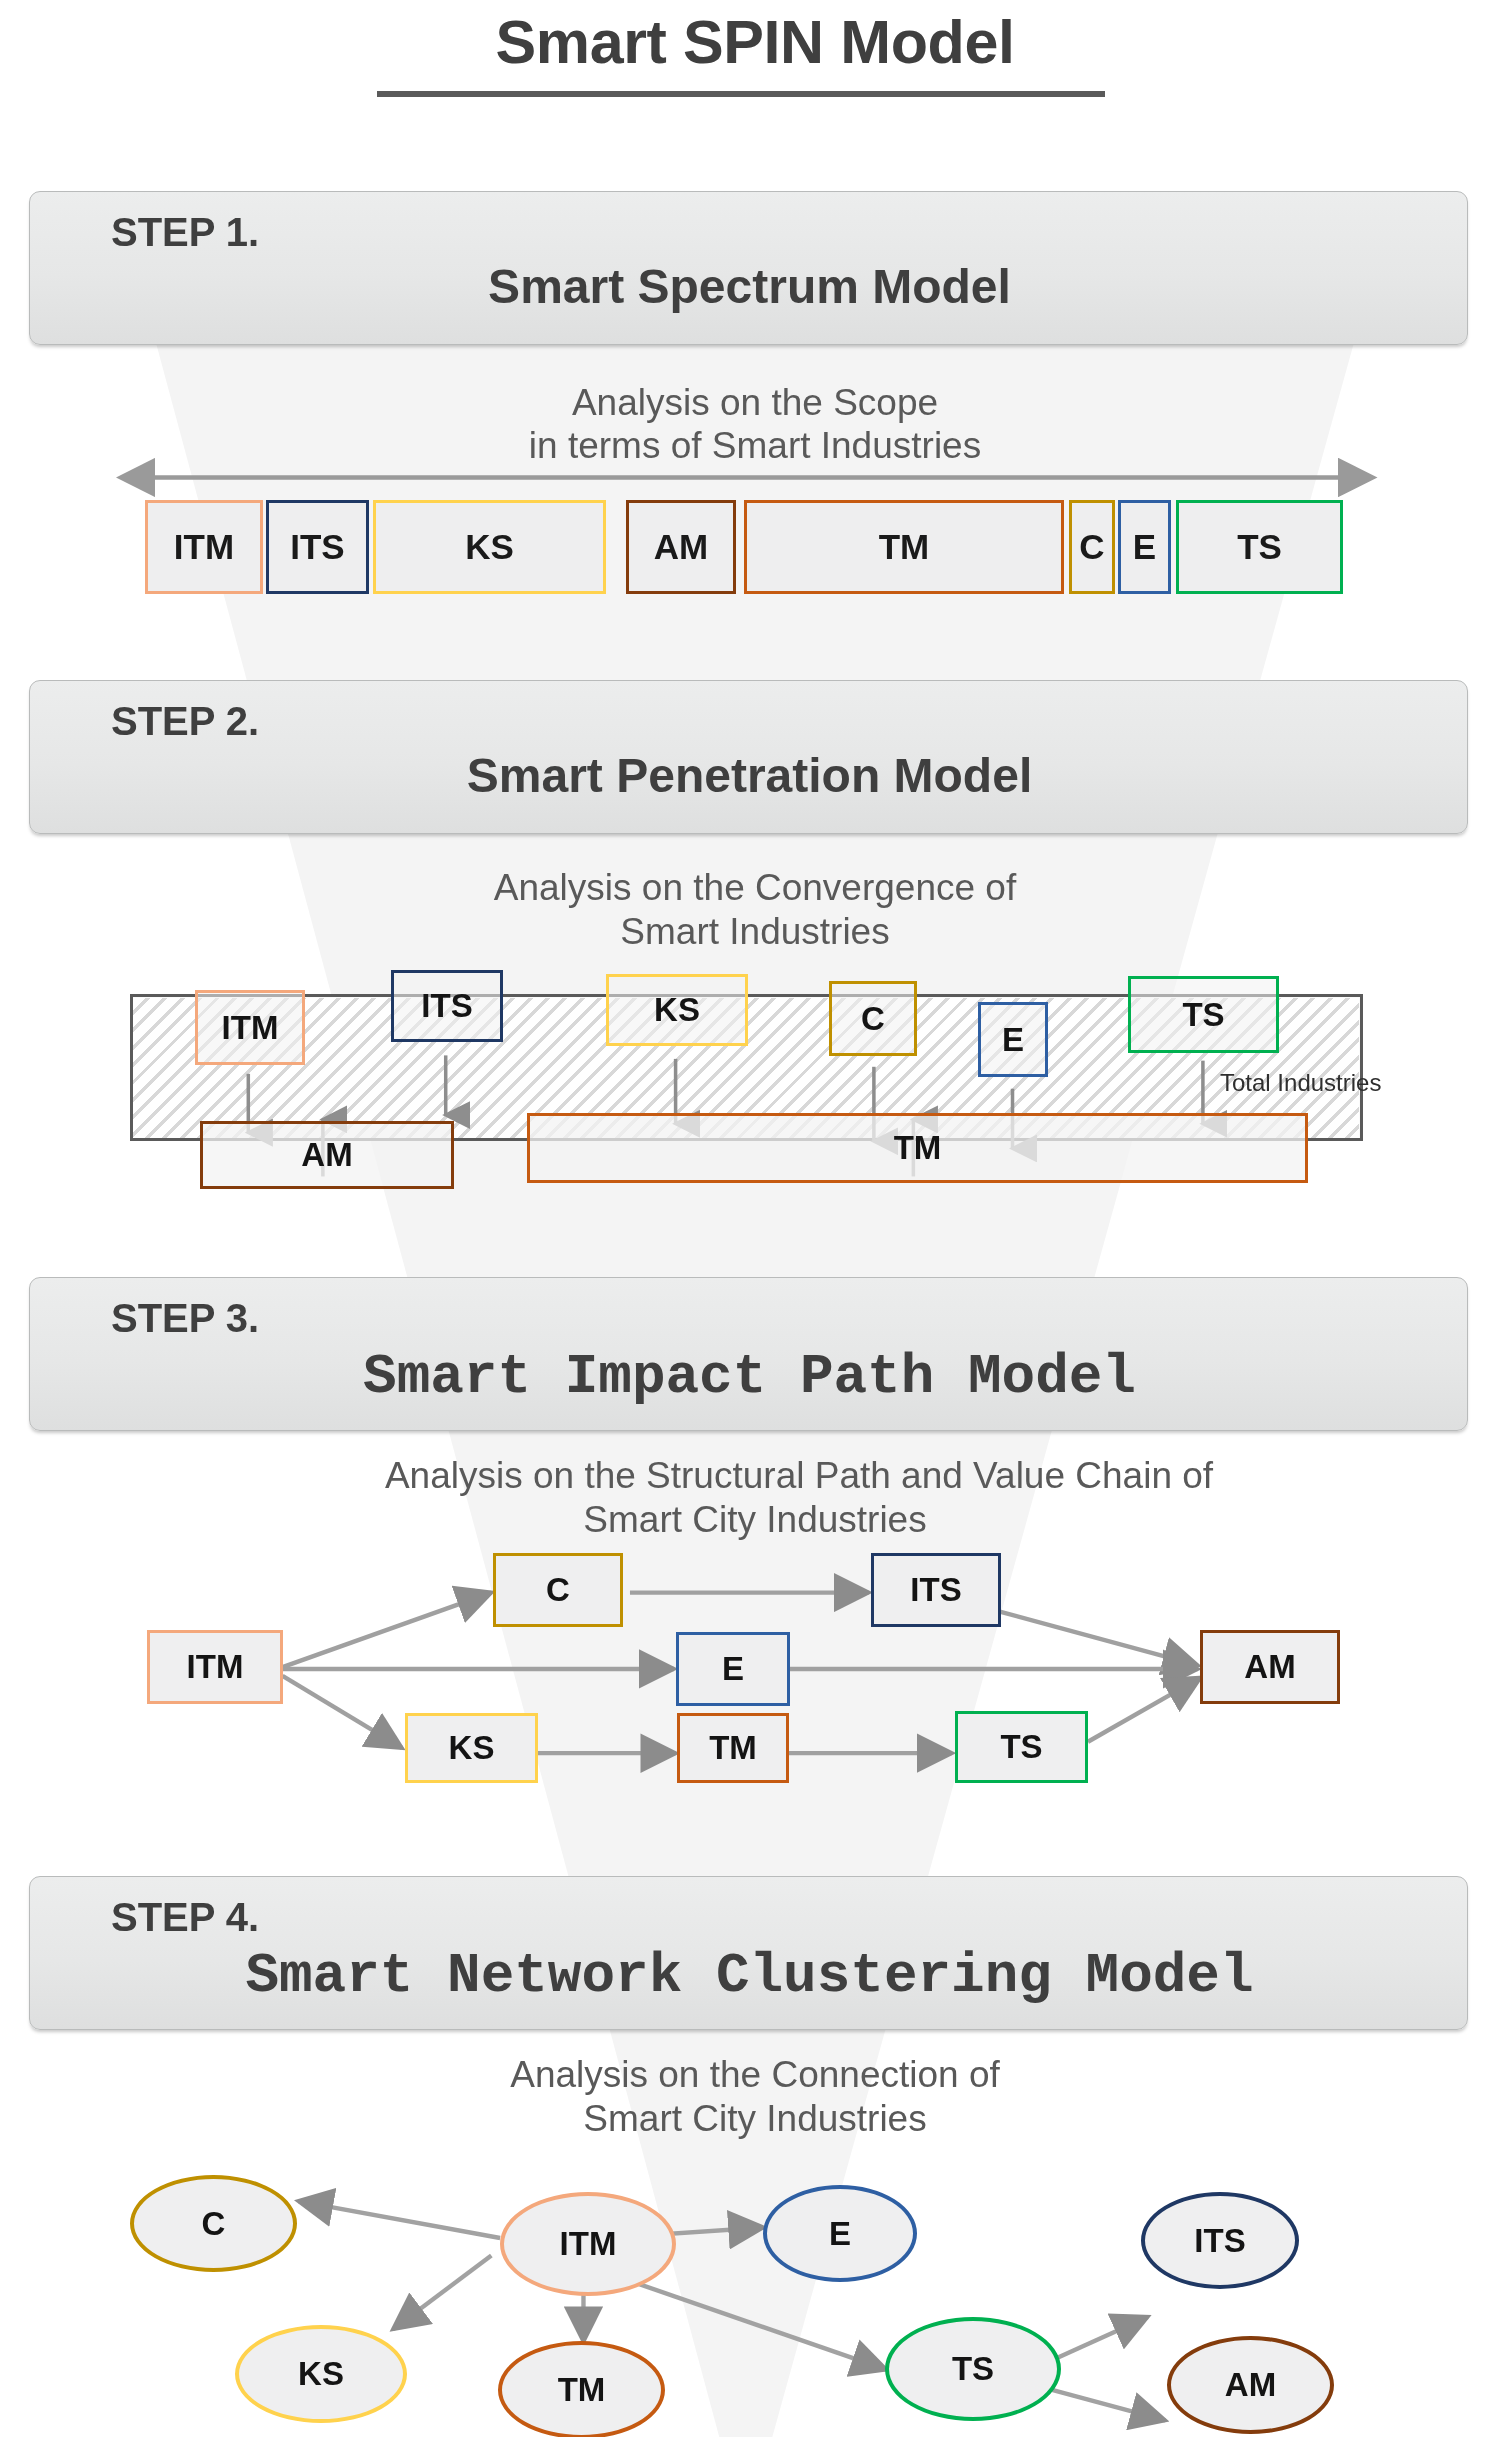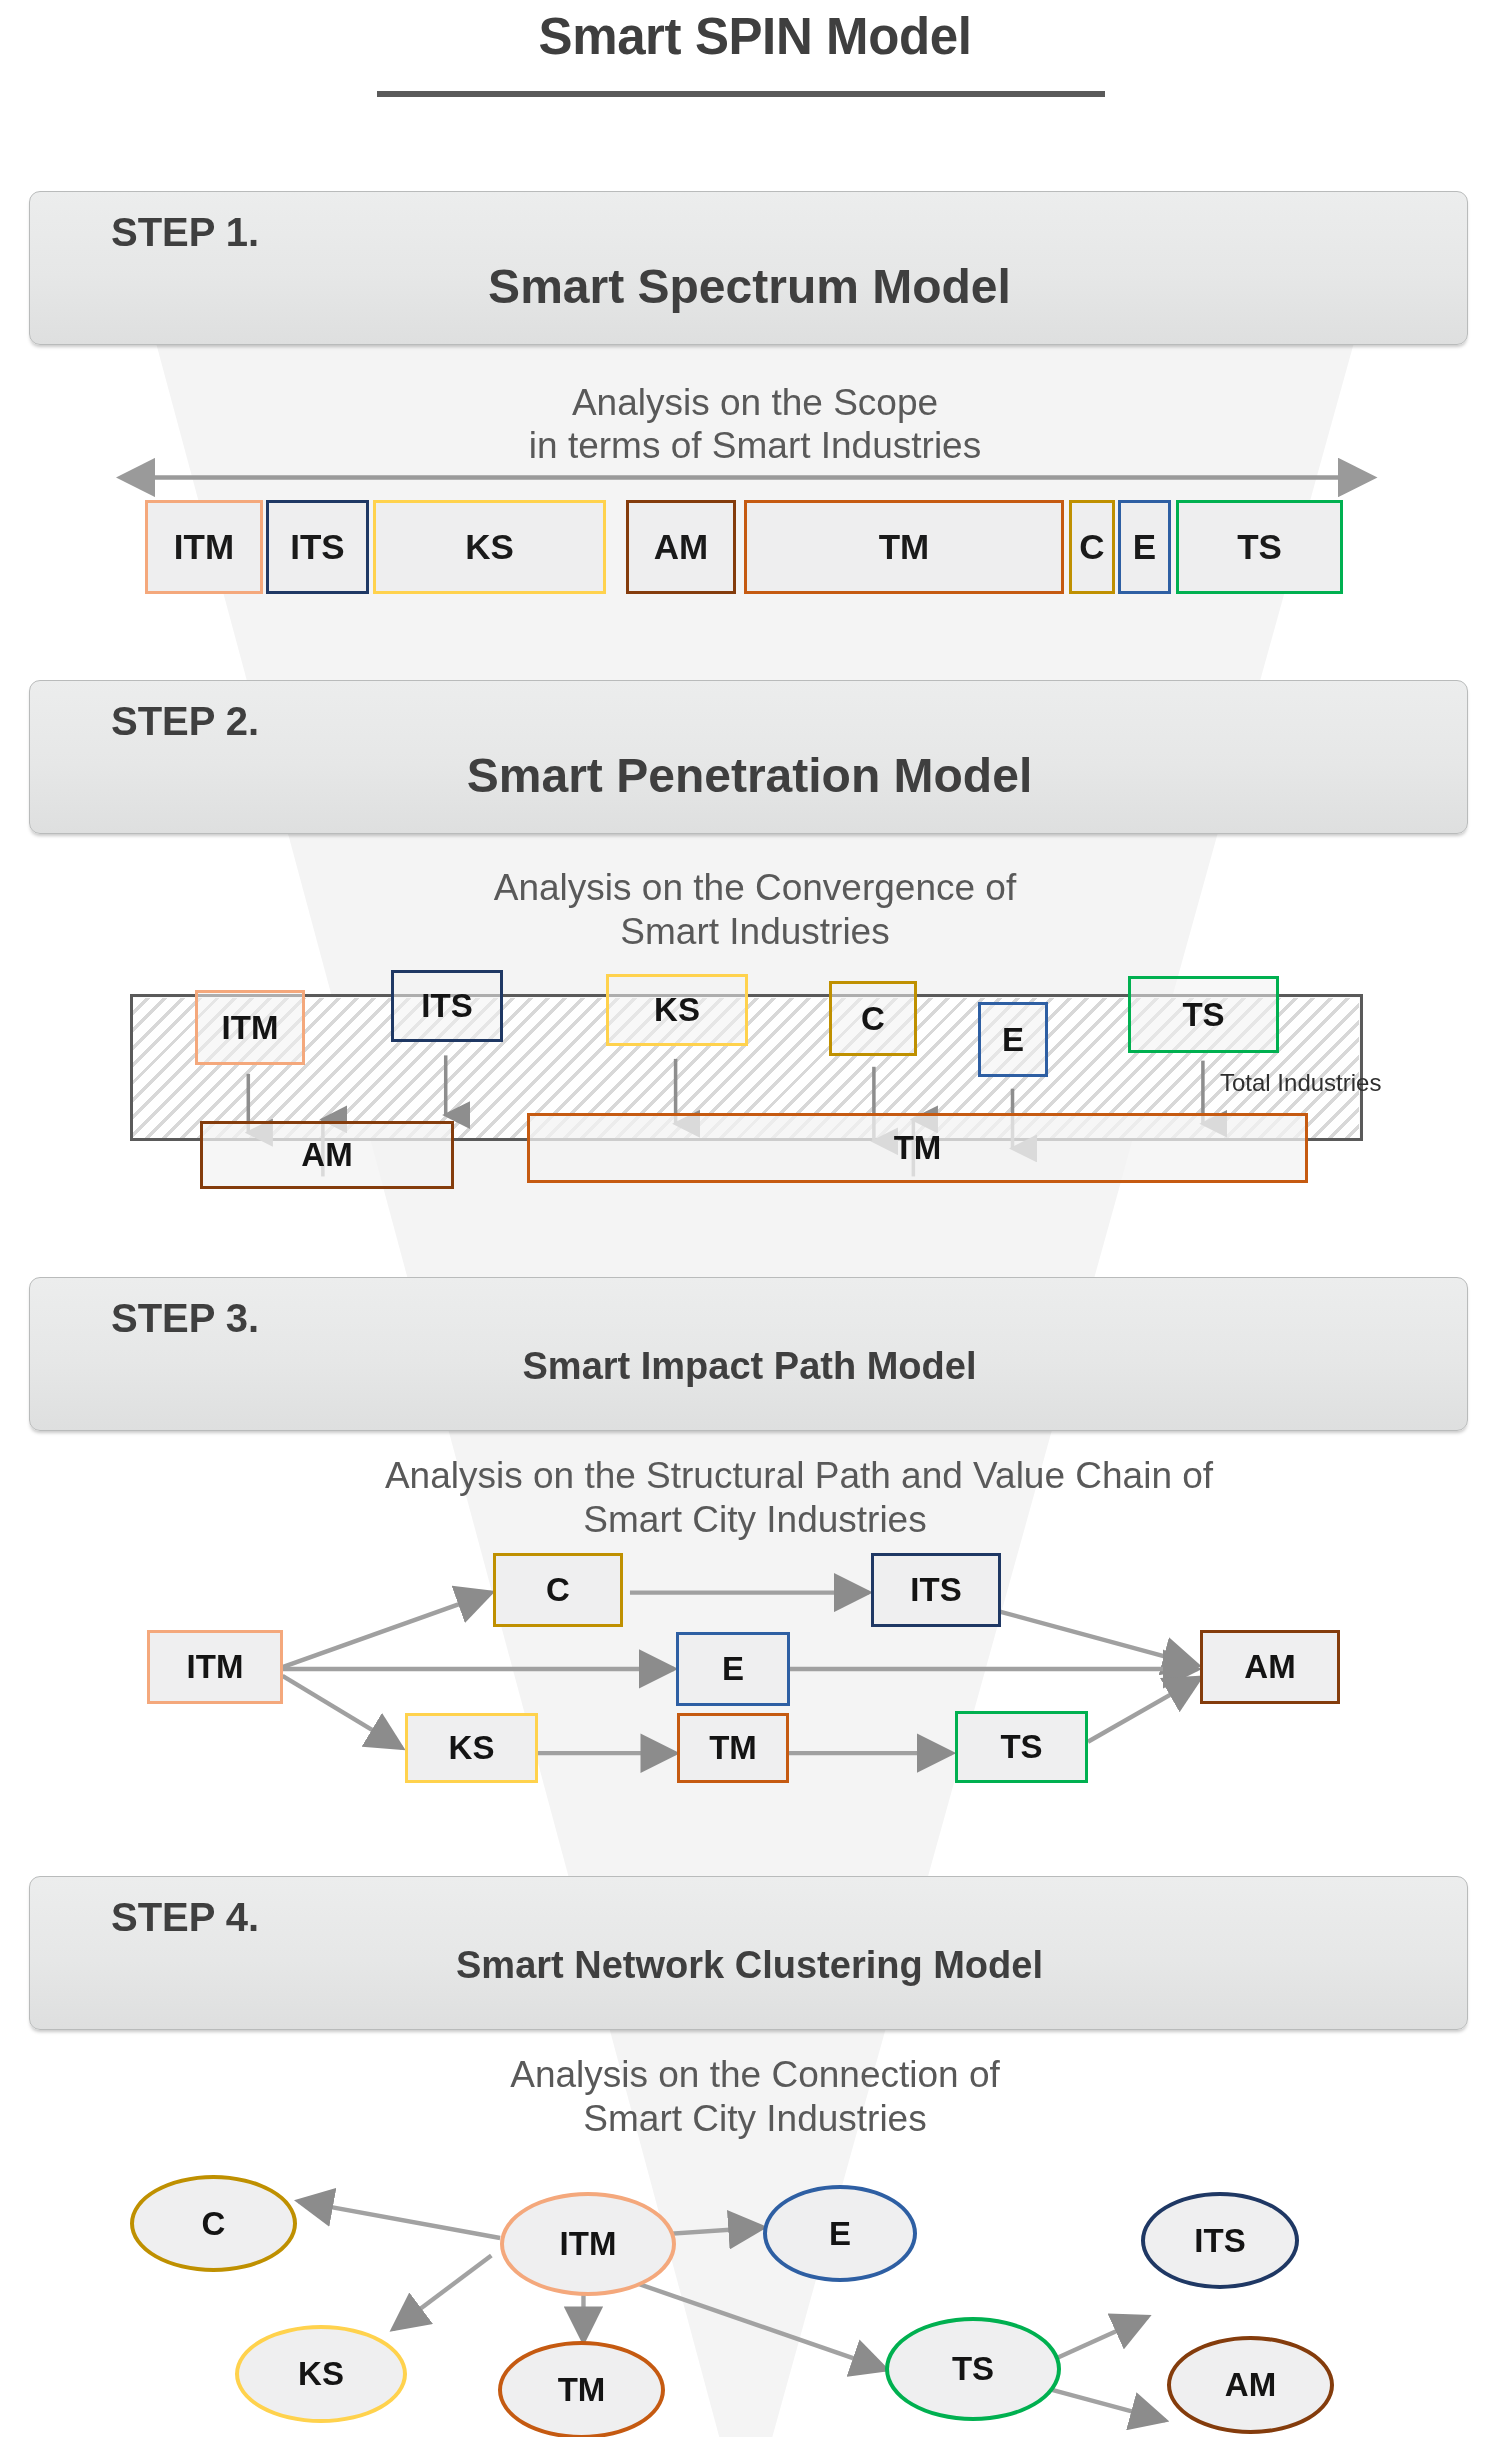--- a/index.html
+++ b/index.html
@@ -6,42 +6,42 @@
   body{
     width:1510px;height:2438px;position:relative;overflow:hidden;
     font-family:"Liberation Sans","DejaVu Sans",sans-serif;
     color:#3f3f3f;
   }
   .funnel{position:absolute;left:0;top:0;width:1510px;height:2438px;z-index:0;pointer-events:none;}
 
   
   #page-title{
     position:absolute;left:0;top:7px;width:1510px;text-align:center;
-    font-size:51px;font-weight:bold;color:#3f3f3f;letter-spacing:-0.4px;
+    font-size:61px;font-weight:bold;color:#3f3f3f;letter-spacing:-0.4px;
   }
   #title-rule{
     position:absolute;left:377px;top:91px;width:728px;height:6.1px;background:#5a5a5a;
   }
 
   
   .step-header{
     position:absolute;left:29px;width:1439px;height:154px;
     background:linear-gradient(180deg,#eceded 0%,#e6e7e7 55%,#dedfdf 100%);
     border:1.8px solid #b9bbbb;border-radius:11px;
     box-shadow:0 3.5px 3.5px -1.8px rgba(0,0,0,.22);
     box-sizing:border-box;
   }
   .step-num{
     position:absolute;left:81px;top:18.4px;font-size:40px;font-weight:bold;color:#3f3f3f;
   }
   .step-title{
     position:absolute;left:0;top:67px;width:1439px;text-align:center;
     font-size:48px;font-weight:bold;color:#3f3f3f;
   }
-  .step3 .step-title, .step4 .step-title{font-size:38px;}
+  .step3 .step-title, .step4 .step-title{font-size:56px;font-family:Liberation Mono, monospace;}
 
   
   .caption{
     position:absolute;left:0;width:1510px;text-align:center;
     font-size:37px;line-height:44px;color:#595959;margin-top:19px;
   }
   .spec-box{
     position:absolute;box-sizing:border-box;height:94px;
     background:#eeeeef;border-style:solid;border-width:3.5px;
     display:flex;align-items:center;justify-content:center;

